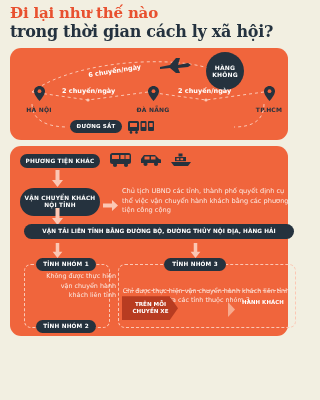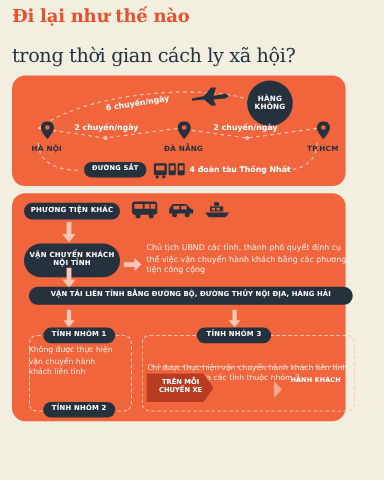--- a/index.html
+++ b/index.html
@@ -14,22 +14,22 @@
 
   
   .title{padding:6px 10px 4px 10px;}
   .title .l1{
     font-family:"DejaVu Serif","Liberation Serif",serif;
     font-weight:bold;font-size:15px;color:#E8502F;
     letter-spacing:-0.2px;line-height:1.05;
   }
   .title .l2{
     font-family:"DejaVu Serif","Liberation Serif",serif;
-    font-weight:normal;font-size:16px;color:#24323F;
-    letter-spacing:-0.3px;line-height:1.15;margin-top:16px;
+    font-weight:bold;font-size:16px;color:#24323F;
+    letter-spacing:-0.3px;line-height:1.15;margin-top:1px;
   }
 
   
   .panel{
     background:#F0653C;border-radius:11px;position:relative;
   }
   .panel-map{margin:3px 10px 0 10px;height:92px;}
   .panel-other{margin:6px 10px 0 10px;height:190px;padding-left:13px;}
 
   
@@ -96,21 +96,21 @@
   }
   .box-l{left:14px;top:118px;width:84px;height:62px;}
   .box-r{left:108px;top:118px;width:176px;height:62px;}
   .g-badge{
     position:absolute;height:13px;font-size:5.7px;z-index:3;
   }
   .g1{left:26px;top:112px;width:60px;}
   .g2{left:154px;top:112px;width:62px;}
   .g3{left:26px;top:174px;width:60px;}
   .txt-l{
-    position:absolute;left:14px;top:126px;width:76px;text-align:left;
+    position:absolute;left:30px;top:126px;width:76px;text-align:right;
     color:#FBE9E2;font-size:6.4px;line-height:1.5;
   }
   .txt-r{
     position:absolute;left:112px;top:141px;width:168px;text-align:center;
     color:#FBE9E2;font-size:6.4px;line-height:1.45;
   }
   .sep{
     position:absolute;left:116px;top:144px;width:160px;
     border-top:1px dashed #FBC7B4;
   }
@@ -201,21 +201,20 @@
         <rect x="2" y="3" width="7" height="4" fill="#F0653C"></rect>
         <rect x="12.5" y="1" width="6" height="10" rx="1" fill="#25323E"></rect>
         <rect x="13.8" y="3" width="3.4" height="4" fill="#F0653C"></rect>
         <rect x="20" y="1" width="6" height="10" rx="1" fill="#25323E"></rect>
         <rect x="21.3" y="3" width="3.4" height="4" fill="#F0653C"></rect>
         <circle cx="3" cy="12.4" r="1.3" fill="#25323E"></circle>
           <circle cx="8.5" cy="12.4" r="1.3" fill="#25323E"></circle>
       </svg>
     </span>
 
-    <span class="rail-txt">4 đoàn tàu Thống Nhất</span>
   </div>
 
   <div class="panel panel-other">
 
     <div class="badge pk-badge">PHƯƠNG TIỆN KHÁC</div>
 
     <div class="veh-icons">
       <span>
         <svg width="22" height="16" viewBox="0 0 22 16">
           <rect x="0" y="1" width="21" height="11" rx="2.5" fill="#25323E"></rect>

